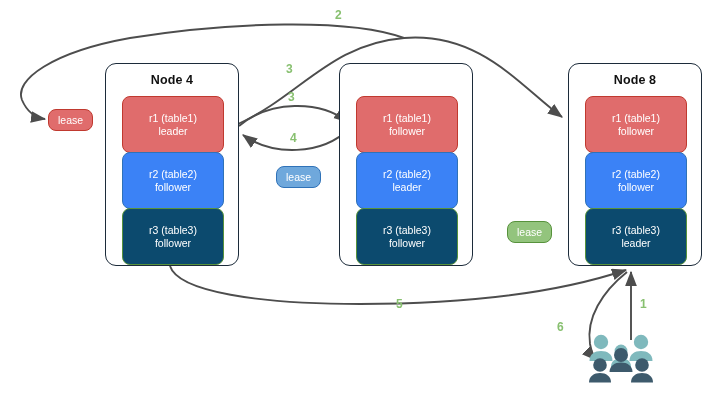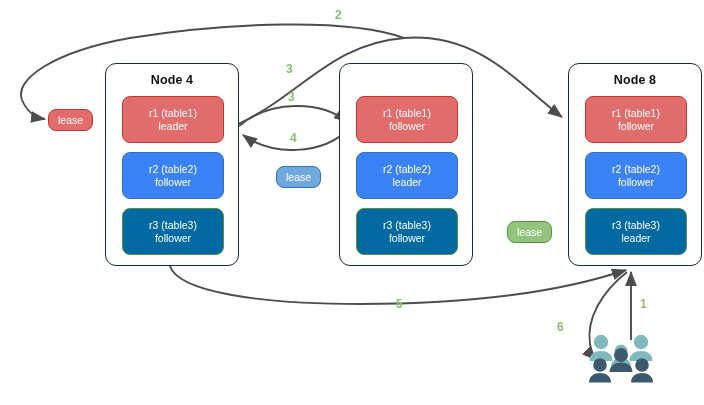--- a/index.html
+++ b/index.html
@@ -10,27 +10,27 @@
   
   #edges{position:absolute;left:0;top:0;width:704px;height:405px;}
 
   
   .node{position:absolute;background:#ffffff;border:1.6px solid #1c2b3a;
         border-radius:11px;box-sizing:border-box;}
   .node-title{position:absolute;left:0;right:0;top:9px;text-align:center;
               font-size:12.5px;font-weight:bold;color:#111111;letter-spacing:.1px;}
 
   
-  .rep{position:absolute;left:16px;width:102px;height:47px;border-radius:8px;
+  .rep{position:absolute;left:16px;width:102px;height:57px;border-radius:8px;
        box-sizing:border-box;display:flex;flex-direction:column;
        align-items:center;justify-content:center;line-height:1.22;
        font-size:10.5px;color:#ffffff;text-align:center;}
   .rep.red  {background:#e06c6c;border:1.6px solid #c0392f;}
   .rep.blue {background:#3b82f6;border:1.6px solid #2f72b8;}
-  .rep.green{background:#0369a1;border:1.6px solid #57923c;}
+  .rep.green{background:#0c4a6e;border:1.6px solid #57923c;}
   .rep .l1,.rep .l2{display:block;}
 
   
   .lease{position:absolute;border-radius:8px;box-sizing:border-box;
          display:flex;align-items:center;justify-content:flex-end;
          font-size:10.5px;color:#ffffff;padding:0 9px;height:22px;}
   .lease.red  {background:#e06c6c;border:1.6px solid #c0392f;}
   .lease.blue {background:#6fa8dc;border:1.6px solid #2f72b8;}
   .lease.green{background:#93c47d;border:1.6px solid #57923c;}
 

